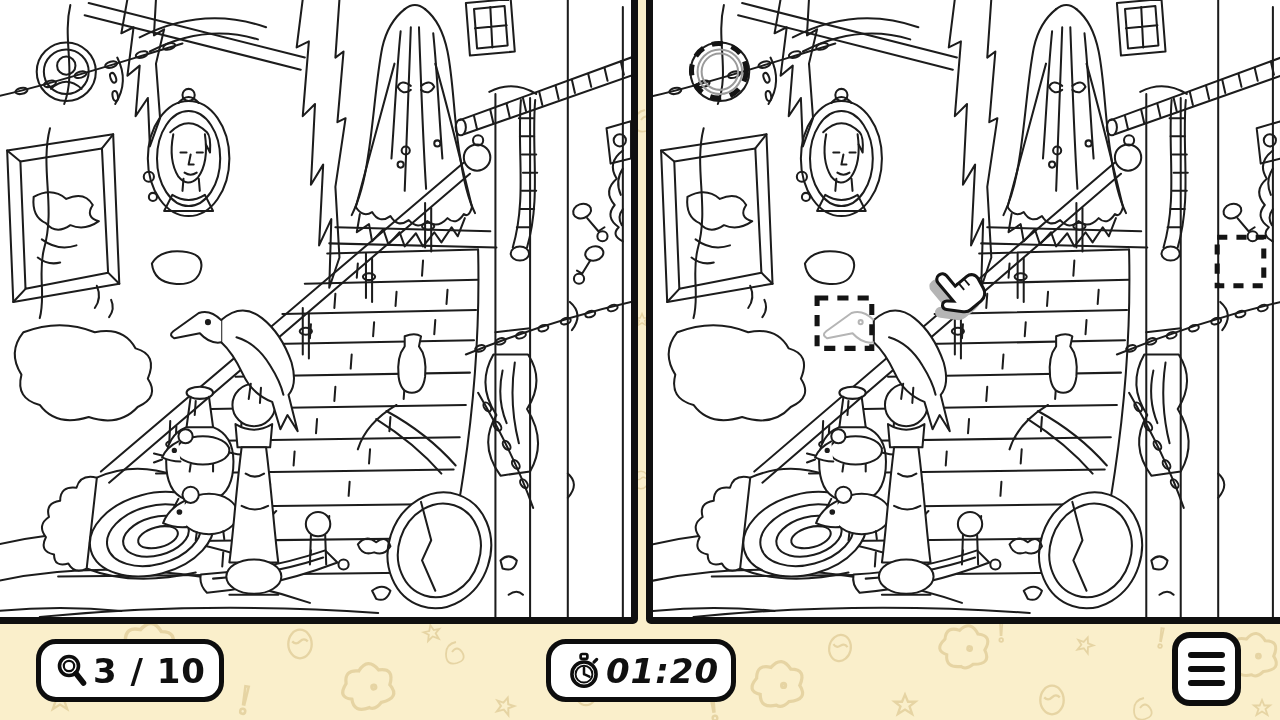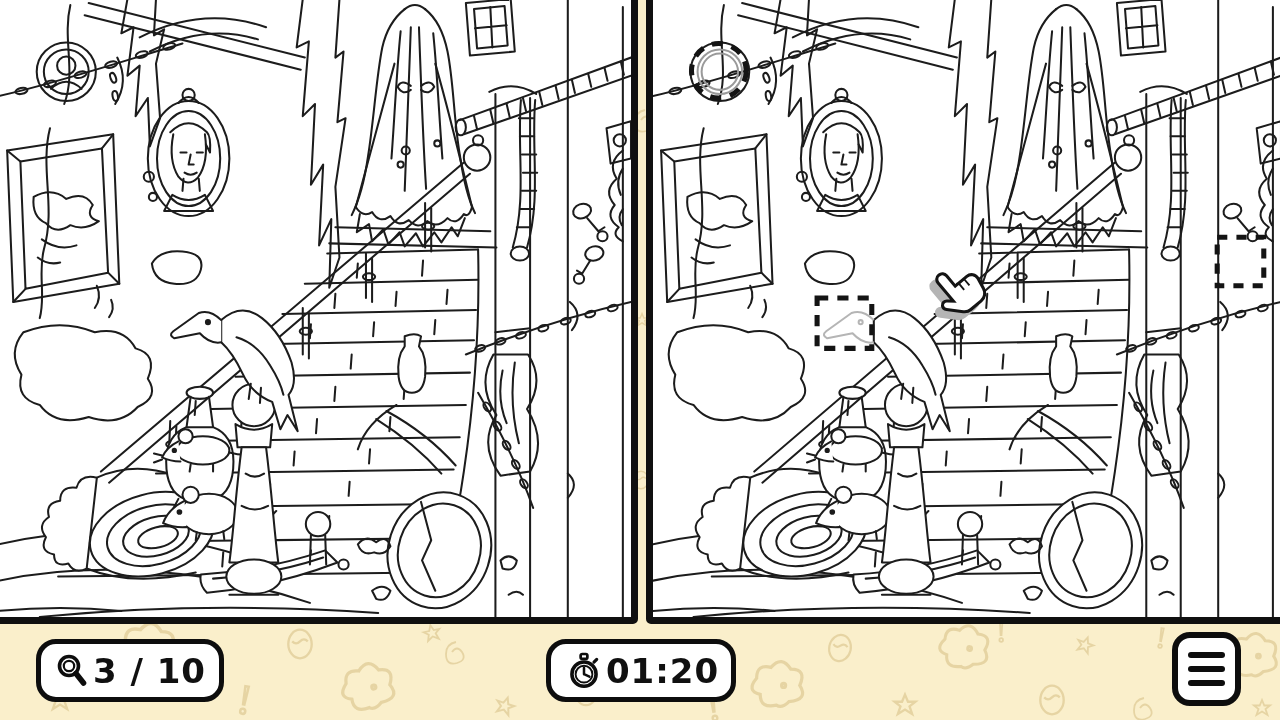--- a/index.html
+++ b/index.html
@@ -16,21 +16,21 @@
   }
   .panel-left{left:-8px;width:646px;}
   .panel-right{left:646px;width:642px;}
   .panel svg.art{width:100%;height:100%;display:block;}
   .pill{
     position:absolute;display:flex;align-items:center;justify-content:center;
     gap:1px;background:#ffffff;border:5px solid #0d0d0d;border-radius:20px;
     box-sizing:border-box;z-index:2;
   }
   .pill-found{left:36px;top:639px;width:188px;height:63px;}
-  .pill-timer{left:546px;top:639px;width:190px;height:63px;}
+  .pill-timer{left:546px;top:639px;width:190px;height:63px;font-style:italic;}
   .pill-text{font-size:34px;font-weight:bold;color:#101010;letter-spacing:1px;}
   .menu-btn{
     position:absolute;left:1172px;top:632px;width:69px;height:74px;
     background:#ffffff;border:6px solid #0d0d0d;border-radius:18px;
     box-sizing:border-box;display:flex;flex-direction:column;align-items:center;
     justify-content:center;gap:8px;z-index:2;cursor:pointer;
   }
   .menu-bar{width:37px;height:6px;background:#0d0d0d;border-radius:3px;}
   .line{stroke:#1c1c1c;stroke-width:2;fill:none;stroke-linecap:round;stroke-linejoin:round;}
 </style>

